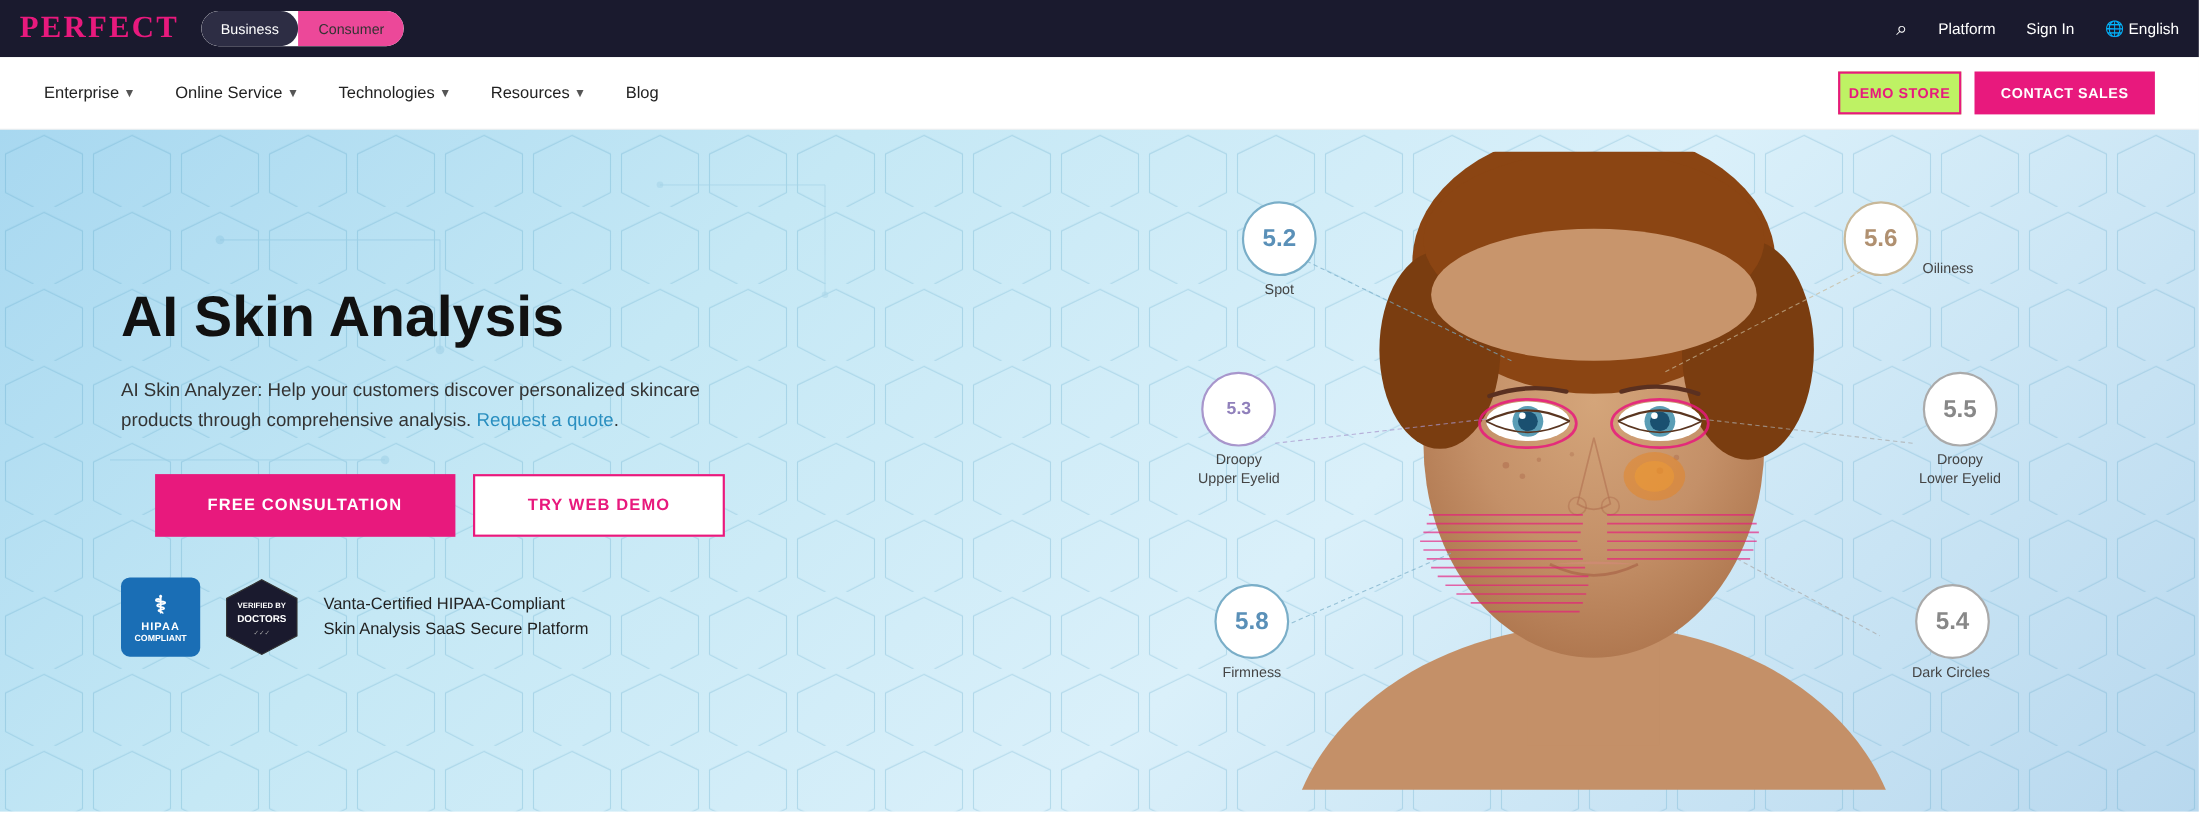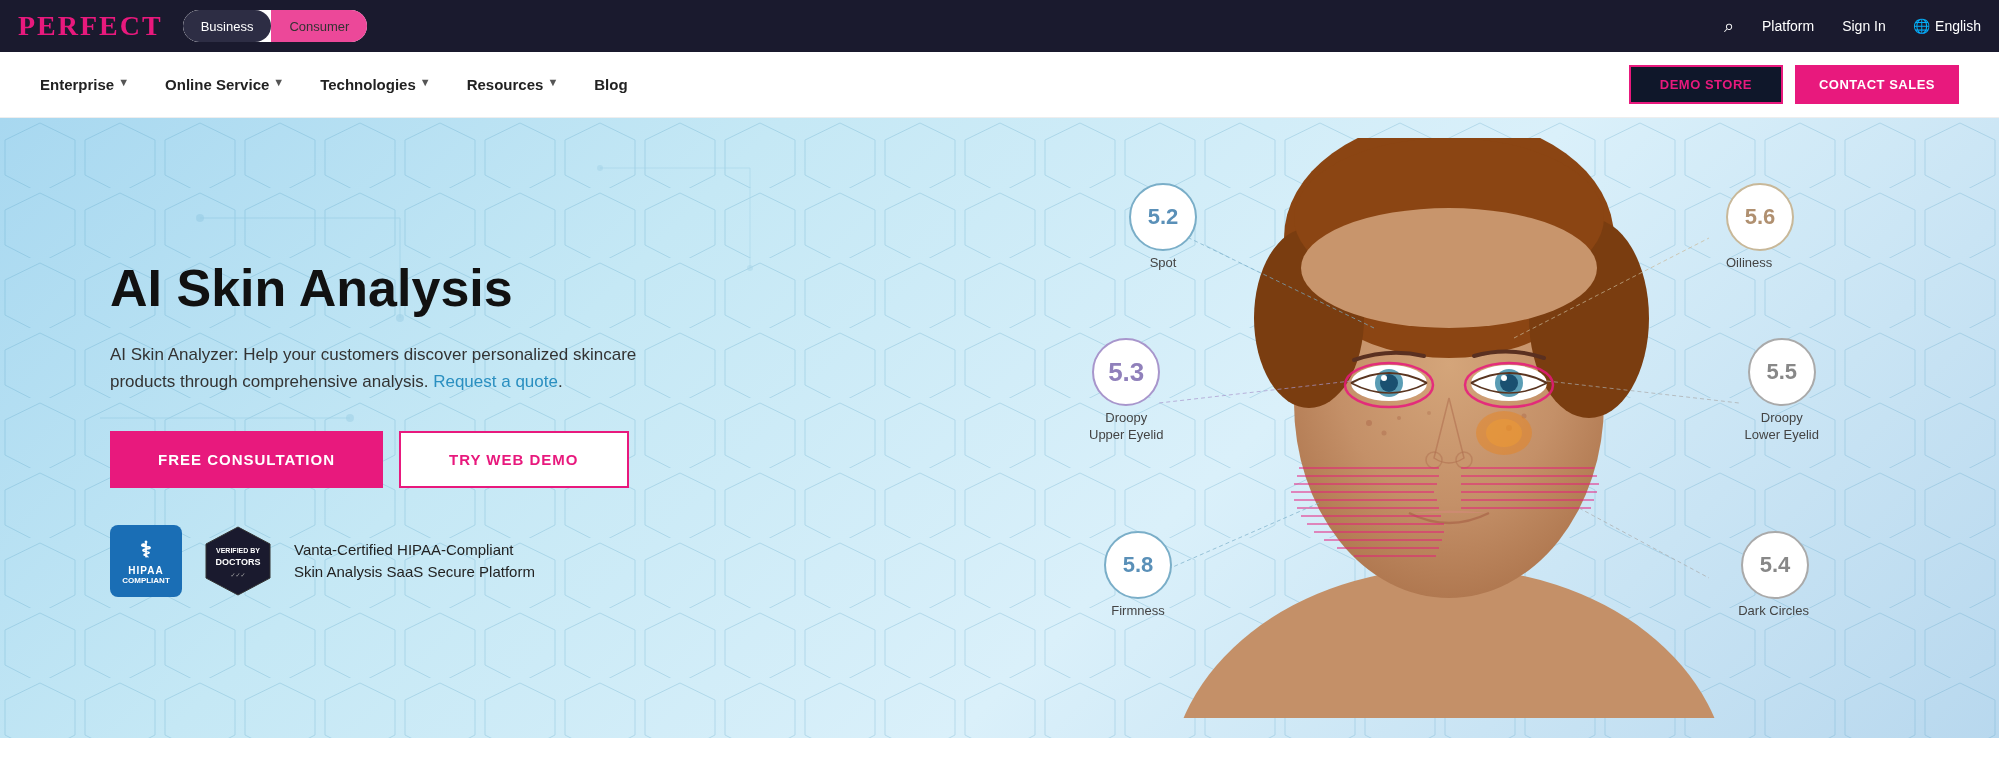--- a/index.html
+++ b/index.html
@@ -75,34 +75,35 @@
     .nav-left {
       display: flex;
       align-items: center;
       gap: 36px;
     }
     .nav-item {
       font-size: 15px;
       color: #222;
       cursor: pointer;
       display: flex;
+      align-items: center;
       gap: 4px;
-      font-weight: 700;
+      font-weight: 400;
     }
     .nav-item .chevron { font-size: 11px; color: #555; }
     .nav-right {
       display: flex;
       align-items: center;
       gap: 12px;
     }
     .btn-demo {
       border: 2px solid #e8197d;
       color: #e8197d;
-      background: #0f172a;
-      padding: 10px 29px;
+      background: #bef264;
+      padding: 10px 8px;
       font-size: 13px;
       font-weight: 600;
       cursor: pointer;
       letter-spacing: 0.5px;
     }
     .btn-contact {
       background: #e8197d;
       color: white;
       border: none;
       padding: 12px 24px;
@@ -151,20 +152,21 @@
       max-width: 580px;
     }
     .hero-desc a {
       color: #2a8fc0;
       text-decoration: none;
     }
     .hero-buttons {
       display: flex;
       gap: 16px;
       margin-bottom: 37px;
+      justify-content: center;
     }
     .btn-free-consult {
       background: #e8197d;
       color: white;
       border: none;
       padding: 18px 48px;
       font-size: 15px;
       font-weight: 700;
       cursor: pointer;
       letter-spacing: 1px;
@@ -432,27 +434,27 @@
         <line x1="270" y1="365" x2="110" y2="435" stroke="#7aaec8" stroke-width="1" stroke-dasharray="4,3" opacity="0.7"></line>
 
         <line x1="530" y1="370" x2="660" y2="440" stroke="#aaa" stroke-width="1" stroke-dasharray="4,3" opacity="0.7"></line>
       </svg>
 
       <div style="position:absolute; top:45px; left:80px; display:flex; flex-direction:column; align-items:center; gap:4px;">
         <div style="width:68px;height:68px;border-radius:50%;border:2.5px solid #7aaec8;display:flex;align-items:center;justify-content:center;font-size:22px;font-weight:600;color:#5a90b8;background:white;">5.2</div>
         <div style="font-size:13px;color:#444;font-weight:500;">Spot</div>
       </div>
 
-      <div style="position:absolute; top:45px; right:55px; display:flex; flex-direction:column; align-items:flex-start; gap:4px;">
+      <div style="position:absolute; top:45px; right:55px; display:flex; flex-direction:row; align-items:flex-end; gap:4px;">
         <div style="width:68px;height:68px;border-radius:50%;border:2.5px solid #c8b899;display:flex;align-items:center;justify-content:center;font-size:22px;font-weight:600;color:#b09070;background:white;">5.6</div>
         <div style="font-size:13px;color:#444;font-weight:500;text-align:center;">Oiliness</div>
       </div>
 
       <div style="position:absolute; top:200px; left:40px; display:flex; flex-direction:column; align-items:center; gap:4px;">
-        <div style="width:68px;height:68px;border-radius:50%;border:2.5px solid #a896cc;display:flex;align-items:center;justify-content:center;font-size:26px;font-weight:600;color:#9080bb;background:white;">5.3</div>
+        <div style="width:68px;height:68px;border-radius:50%;border:2.5px solid #a896cc;display:flex;align-items:center;justify-content:center;font-size:16px;font-weight:600;color:#9080bb;background:white;">5.3</div>
         <div style="font-size:13px;color:#444;font-weight:500;text-align:center;line-height:1.3;">Droopy<br>Upper Eyelid</div>
       </div>
 
       <div style="position:absolute; top:200px; right:30px; display:flex; flex-direction:column; align-items:center; gap:4px;">
         <div style="width:68px;height:68px;border-radius:50%;border:2.5px solid #aaa;display:flex;align-items:center;justify-content:center;font-size:22px;font-weight:600;color:#888;background:white;">5.5</div>
         <div style="font-size:13px;color:#444;font-weight:500;text-align:center;line-height:1.3;">Droopy<br>Lower Eyelid</div>
       </div>
 
       <div style="position:absolute; bottom:100px; left:55px; display:flex; flex-direction:column; align-items:center; gap:4px;">
         <div style="width:68px;height:68px;border-radius:50%;border:2.5px solid #7aaec8;display:flex;align-items:center;justify-content:center;font-size:22px;font-weight:600;color:#5a90b8;background:white;">5.8</div>

